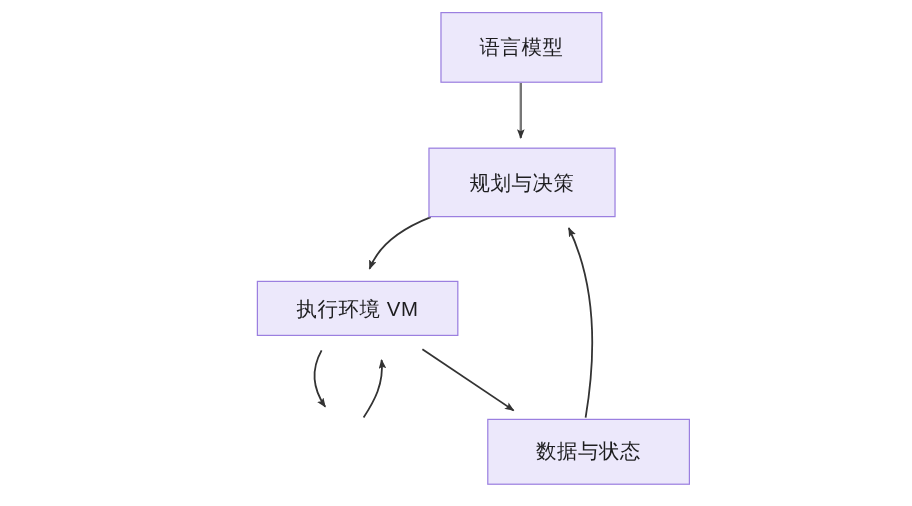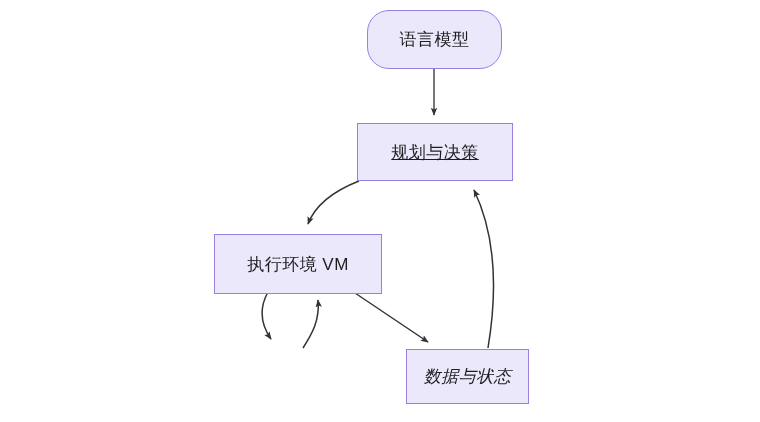--- a/index.html
+++ b/index.html
@@ -63,30 +63,30 @@
 
     <path d="M268,292 C258,310 262,326 271,339" fill="none" stroke="#333333" stroke-width="1.5" marker-end="url(#arrowhead)"></path>
 
     <path d="M303,348 C312,334 320,320 318,300" fill="none" stroke="#333333" stroke-width="1.5" marker-end="url(#arrowhead)"></path>
 
     <path d="M352,291 L428,342" fill="none" stroke="#333333" stroke-width="1.5" marker-end="url(#arrowhead)"></path>
 
     <path d="M488,348 C496,300 498,240 474,190" fill="none" stroke="#333333" stroke-width="1.5" marker-end="url(#arrowhead)"></path>
   </svg>
 
-  <div class="node" style="left:367px; top:10px; width:135px; height:59px;border-radius:22px;">
+  <div class="node" style="left:367px; top:10px; width:135px; height:59px;">
     <span class="node-label">语言模型</span>
   </div>
 
-  <div class="node" style="left:357px; top:123px; width:156px; height:58px;text-decoration:underline;">
+  <div class="node" style="left:357px; top:123px; width:156px; height:58px;">
     <span class="node-label">规划与决策</span>
   </div>
 
-  <div class="node" style="left:214px; top:234px; width:168px; height:60px;">
+  <div class="node" style="left:214px; top:234px; width:168px; height:46px;">
     <span class="node-label">执行环境 VM</span>
   </div>
 
 
-  <div class="node" style="left:406px; top:349px; width:123px; height:55px;font-style:italic;">
+  <div class="node" style="left:406px; top:349px; width:169px; height:55px;">
     <span class="node-label">数据与状态</span>
   </div>
 
 </div>
 
 </body></html>

